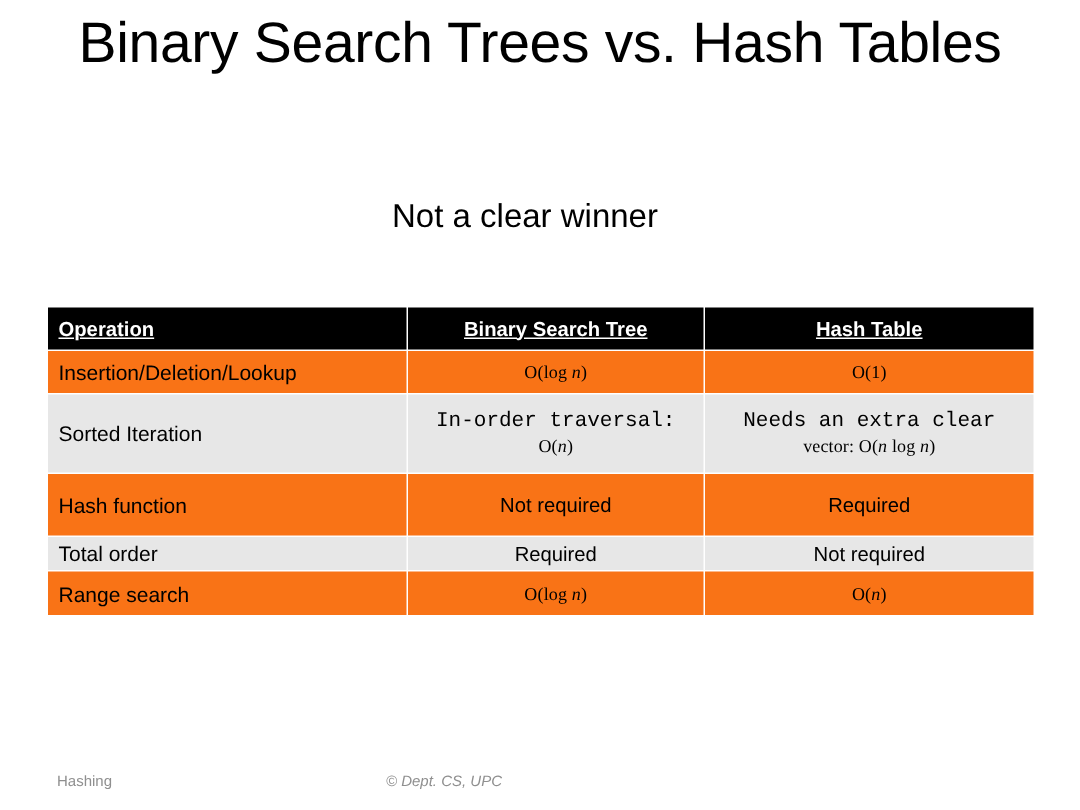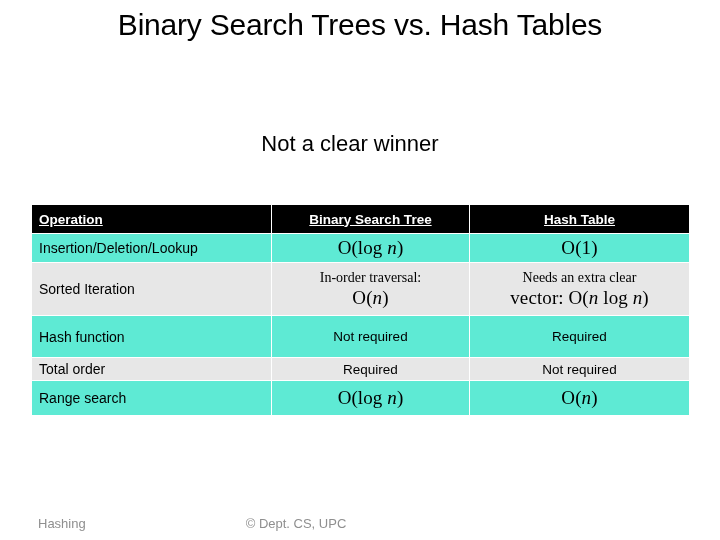--- a/index.html
+++ b/index.html
@@ -15,21 +15,21 @@
     position: relative;
   }
 
   
   .slide-title {
     position: absolute;
     top: 8px;
     left: 0;
     width: 720px;
     text-align: center;
-    font-size: 30px;
+    font-size: 38px;
     font-weight: normal;
     color: #000000;
     letter-spacing: -0.2px;
     white-space: nowrap;
   }
 
   
   .slide-subtitle {
     position: absolute;
     top: 131px;
@@ -79,64 +79,64 @@
   .cmp-table tbody td {
     text-align: center;
   }
   .cmp-table tbody td.op {
     text-align: left;
     padding-left: 7px;
     font-size: 14px;
   }
 
   
-  tr.band-dark  td { background: #5eead4; }
+  tr.band-dark  td { background: #f97316; }
   tr.band-light td { background: #e7e7e7; }
 
   tr.r1 td { height: 28px; }
   tr.r2 td { height: 52px; }
   tr.r3 td { height: 41px; }
   tr.r4 td { height: 22px; }
-  tr.r5 td { height: 34px; }
+  tr.r5 td { height: 29px; }
 
   
   .math {
     font-family: "Liberation Serif", serif;
-    font-size: 19px;
+    font-size: 12px;
     letter-spacing: 0.1px;
   }
   .math .var {
     font-style: italic;
   }
   .cellwrap {
     line-height: 1.22;
   }
   .cellwrap .txt {
-    font-family: Liberation Serif, serif;
+    font-family: Liberation Mono, monospace;
     font-size: 14px;
   }
 
   
   .footer {
     position: absolute;
     left: 0;
     bottom: 0;
     width: 720px;
     height: 34px;
   }
   .footer-left,
   .footer-center,
   .footer-right {
     position: absolute;
     top: 10px;
-    font-size: 13px;
+    font-size: 10px;
     color: #8f8f8f;
   }
   .footer-left   { left: 38px; }
-  .footer-center { left: 0; width: 592px; text-align: center; }
+  .footer-center { left: 0; width: 592px; text-align: center; font-style: italic; }
   .footer-right  { right: 30px; font-size: 10px; margin-top: 37px; }
 </style>
 </head>
 <body>
 
 <div class="slide-title">Binary Search Trees vs. Hash Tables</div>
 
 <div class="slide-subtitle">Not a clear winner</div>
 
 <table class="cmp-table">

